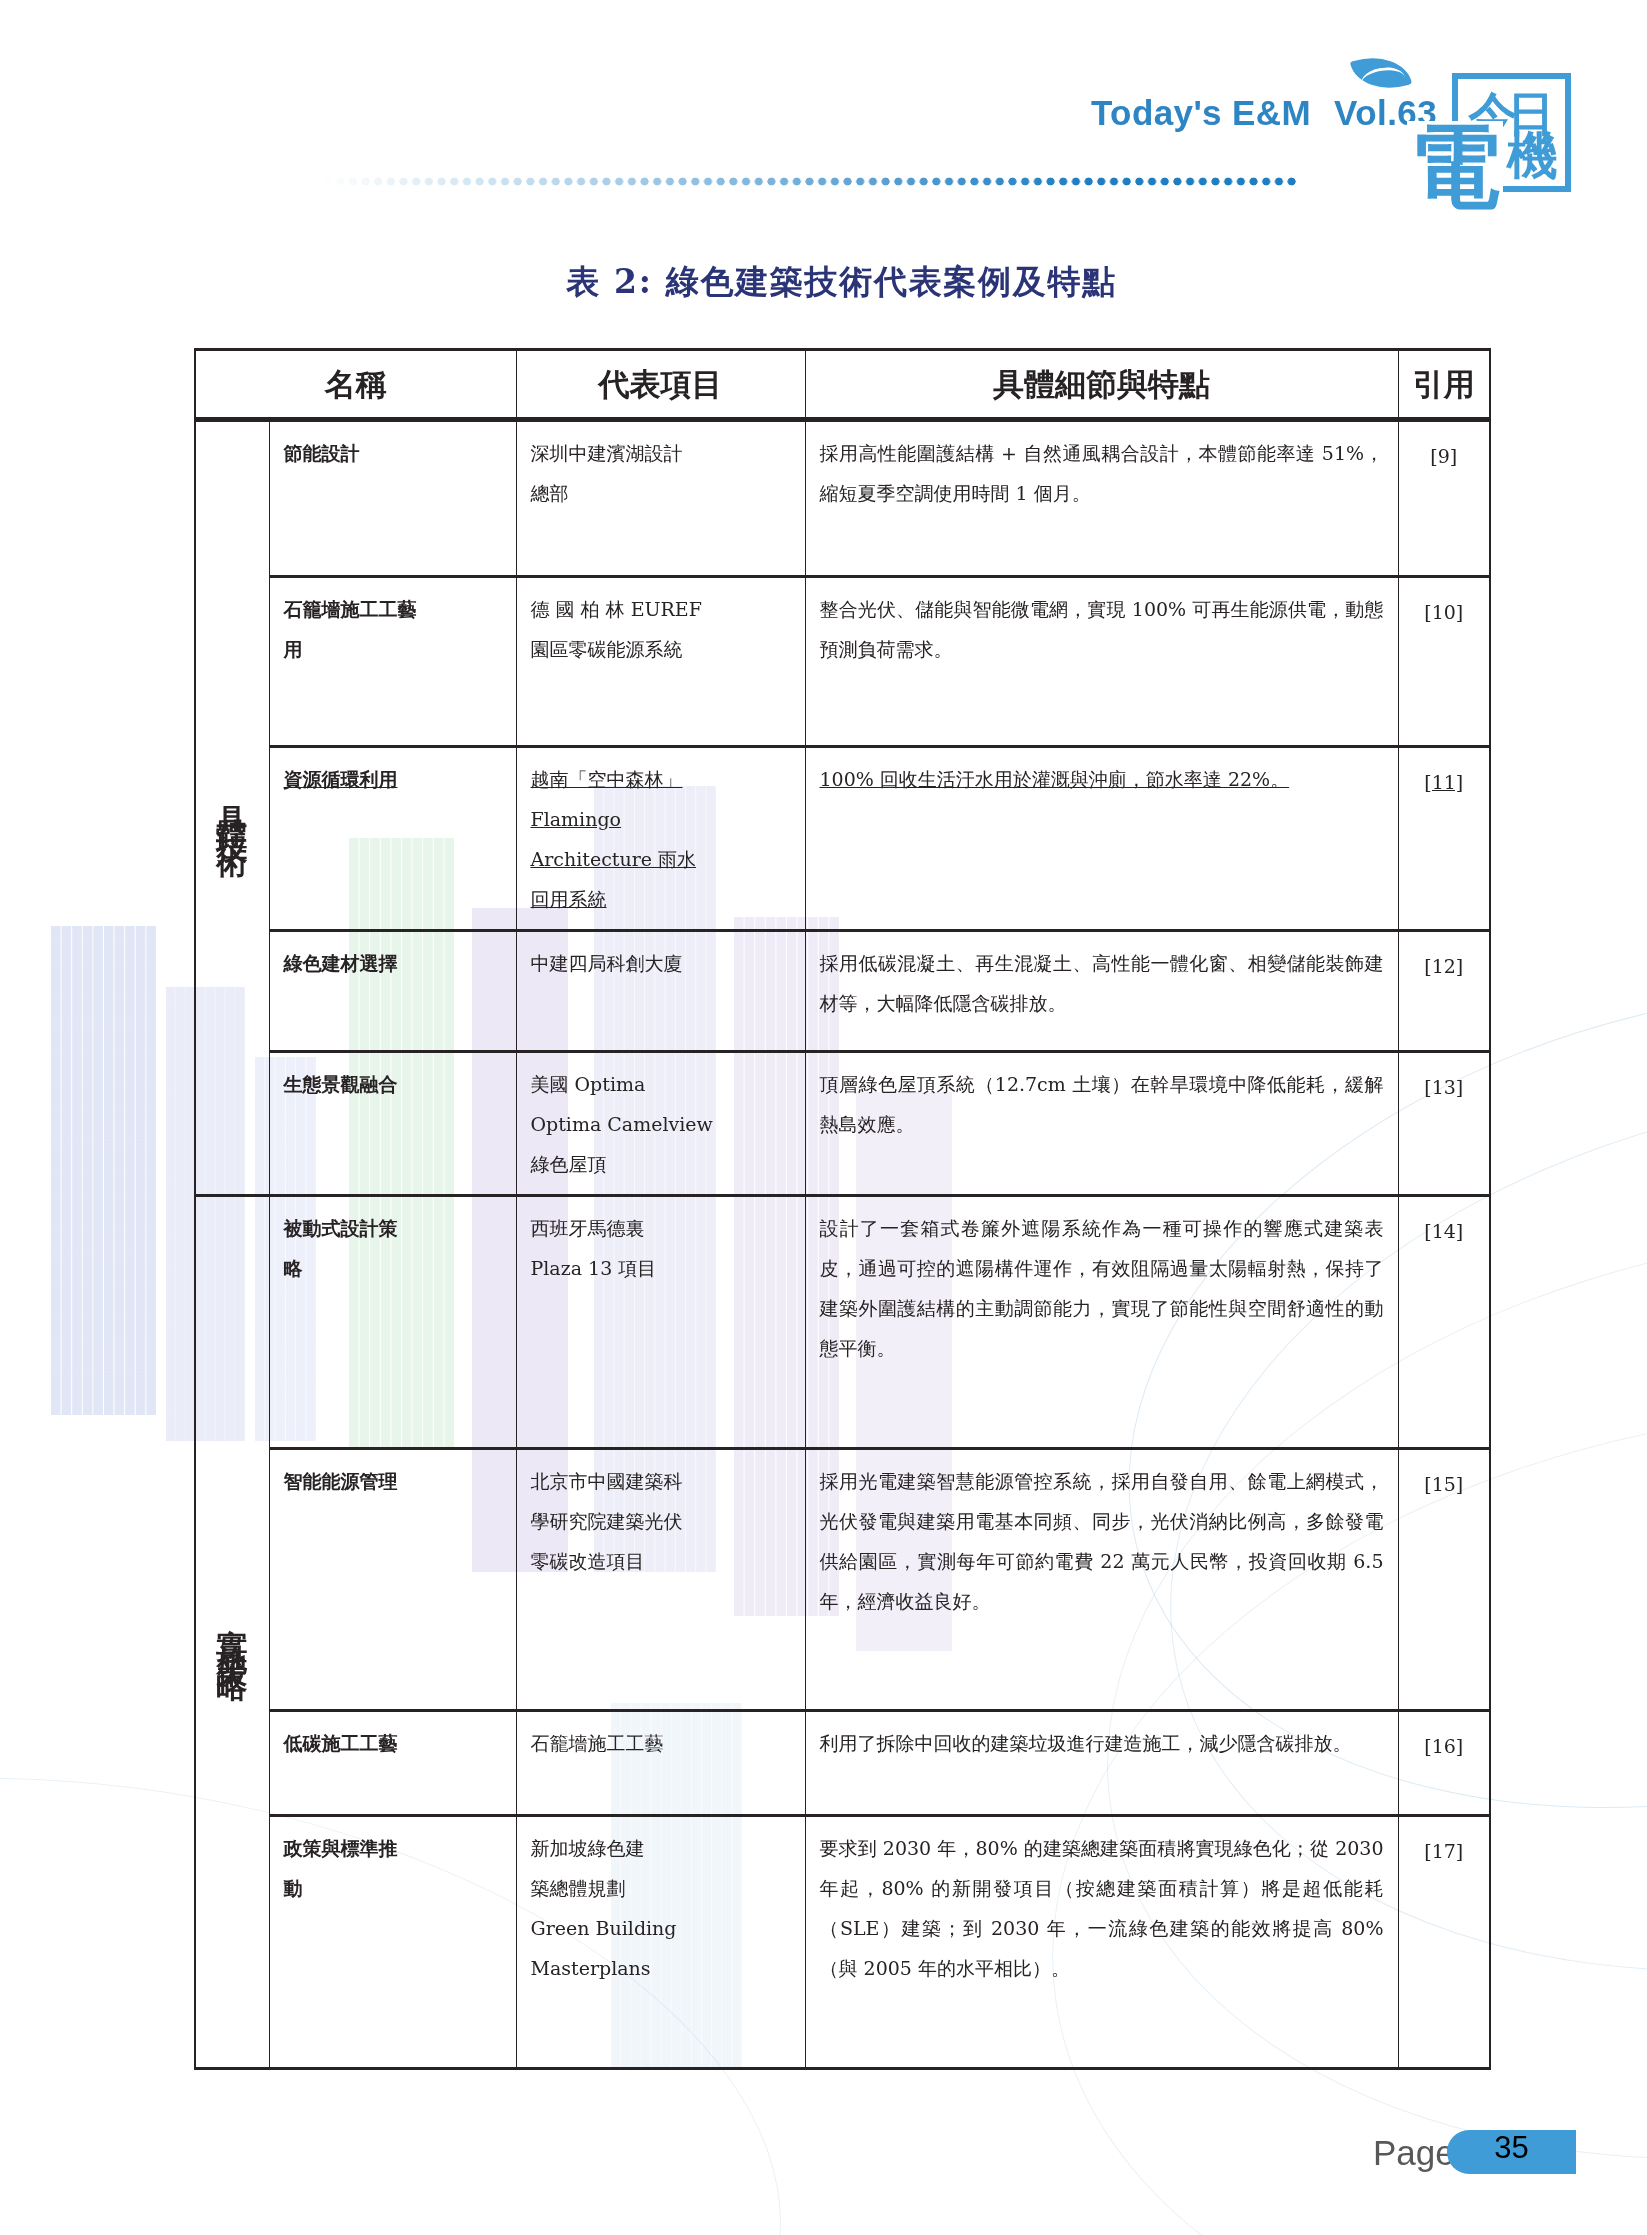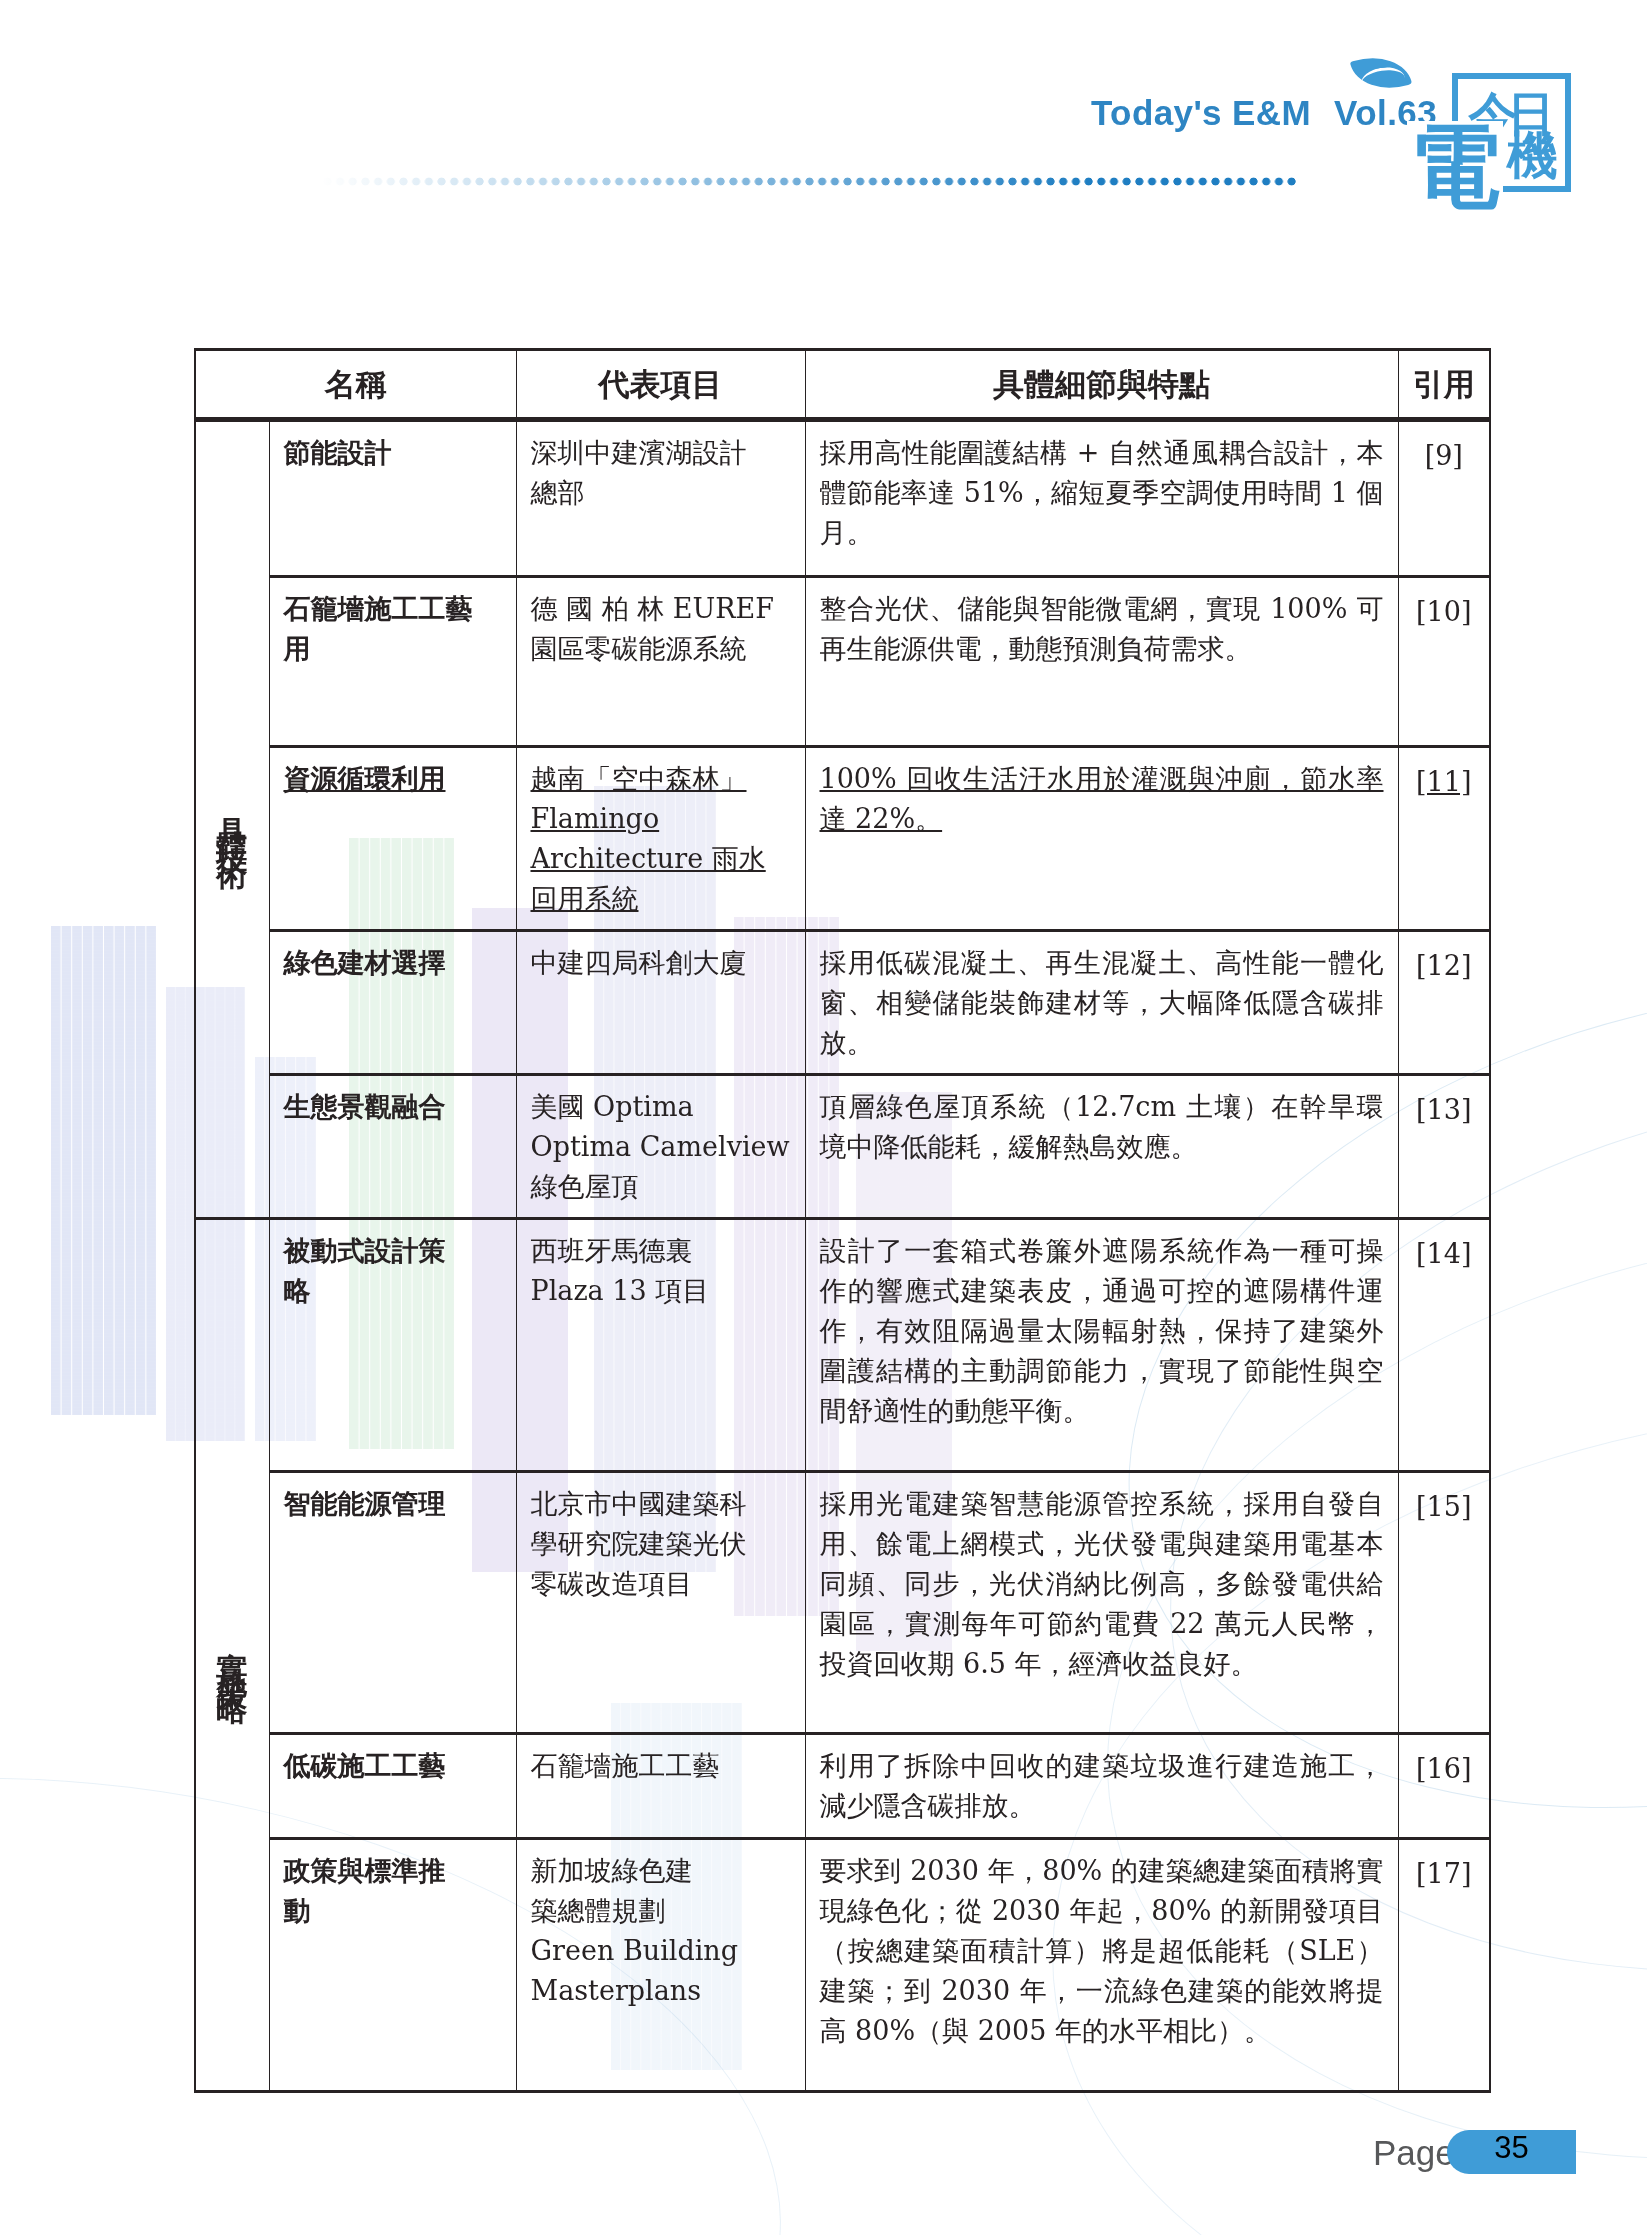--- a/index.html
+++ b/index.html
@@ -63,21 +63,21 @@
   .case-table col.c-group{width:74px;}
   .case-table col.c-name{width:247px;}
   .case-table col.c-proj{width:289px;}
   .case-table col.c-det{width:593px;}
   .case-table col.c-cite{width:92px;}
   .case-table{border:2.6px solid #272223;}
   .case-table th,.case-table td{
     border:1.7px solid #272223;
     border-top-width:3.5px;border-bottom-width:3.5px;
     vertical-align:top;padding:10.5px 14px;
-    font-size:27px;line-height:40px;
+    font-size:19px;line-height:40px;
   }
   .case-table thead th{
     text-align:center;vertical-align:middle;
     font-weight:700;font-size:31px;padding:7px 5.2px;
     border-bottom-width:5.2px;
   }
   .case-table td.group{
     writing-mode:vertical-rl;text-orientation:upright;
     vertical-align:middle;text-align:center;
     font-weight:600;font-size:31px;letter-spacing:14px;
@@ -145,20 +145,21 @@
   <div class="logo-box">
     <span class="logo-tl">今</span>
     <span class="logo-tr">日</span>
     <span class="logo-bl">電</span>
     <span class="logo-br">機</span>
   </div>
   <div class="dotline">
       <div class="fade"></div>
     </div>
 
+  <div class="table-title">表 2: 綠色建築技術代表案例及特點</div>
 
   <table class="case-table">
     <colgroup>
       <col class="c-group">
         <col class="c-name">
         <col class="c-proj">
         <col class="c-det">
         <col class="c-cite">
     </colgroup>
     <thead>

